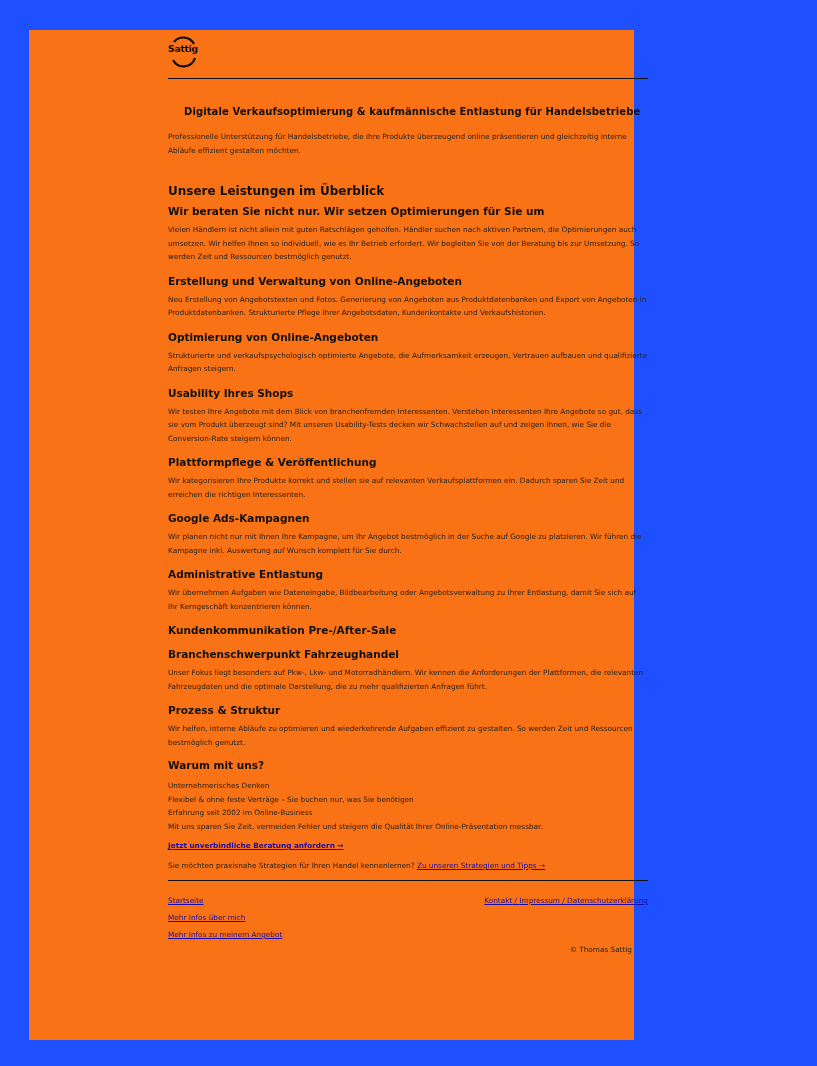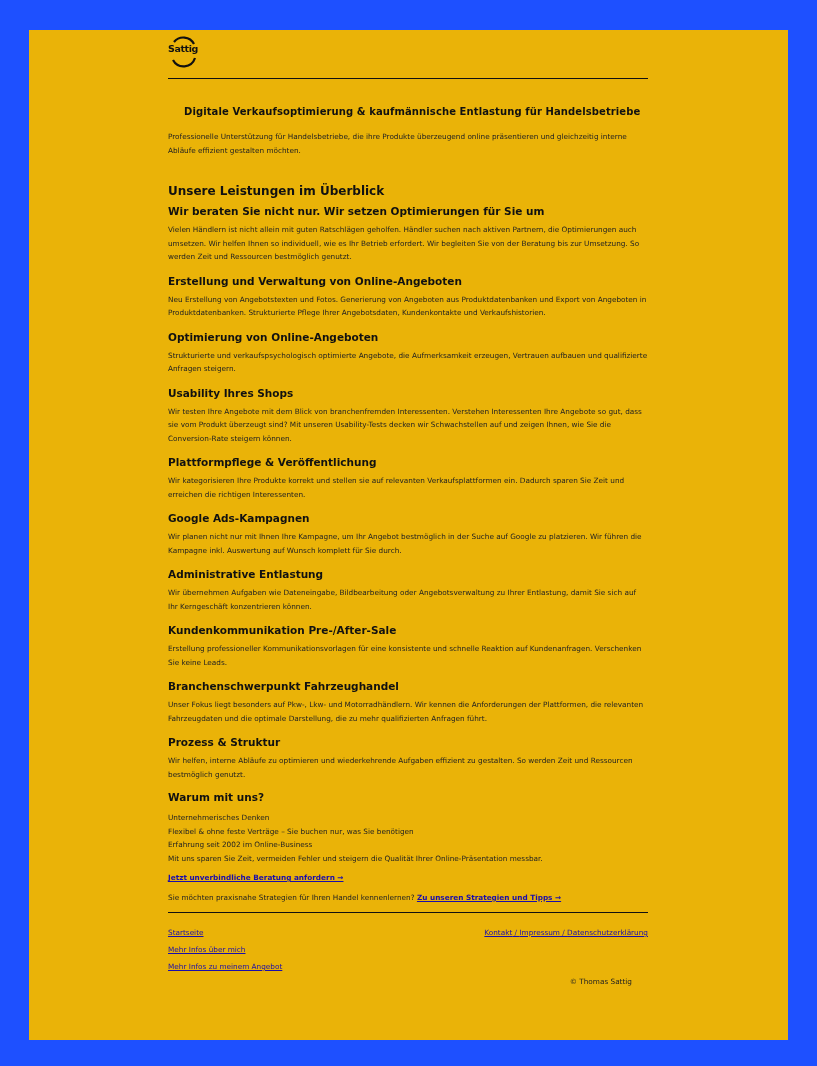--- a/index.html
+++ b/index.html
@@ -6,22 +6,22 @@
   body {
     width: 817px; height: 1066px;
     background: #1e50ff;
     position: relative;
     overflow: hidden;
     font-family: "DejaVu Sans", sans-serif;
   }
   .page {
     position: absolute;
     left: 29px; top: 30px;
-    width: 759px; height: 1010px;
-    background: #eab308;
+    width: 605px; height: 1010px;
+    background: #f97316;
   }
   .content {
     position: absolute;
     left: 139px; top: 0;
     width: 480px;
     color: #111;
   }
   .logo {
     position: relative;
     width: 30px; height: 34px;
@@ -56,21 +56,21 @@
     font-size: 7.3px; line-height: 13.5px; margin: 5px 0 0 0; color: #222;
   }
   .services .service { margin-top: 10px; }
   .services .service:first-child { margin-top: 5px; }
   .why h3 { font-size: 10.5px; font-weight: bold; margin: 9px 0 0 0; line-height: 14px; }
   .why ul { list-style: none; padding: 0; margin: 7px 0 0 0; }
   .why li { font-size: 7.3px; line-height: 13.5px; color: #222; }
   a { color: #1a0dab; text-decoration: underline; }
   .cta { font-size: 7.3px; font-weight: bold; display: inline-block; line-height: 12px; color: #1a0dab; }
   .strategies { font-size: 7.3px; line-height: 12px; margin-top: 8px; color: #222; }
-  .strategies a { font-weight: bold; }
+  .strategies a { font-weight: normal; }
   .rule-bottom { margin-top: 8px !important; }
   .footer { position: relative; margin-top: 14px; height: 70px; }
   .footer-left a { display: block; font-size: 7.3px; line-height: 12px; margin-bottom: 5px; }
   .footer-right { position: absolute; right: 0; top: 0; font-size: 7.3px; line-height: 12px; text-align: center; }
   .copyright { position: absolute; left: 0; right: 16px; top: 50px; text-align: right; font-size: 7.3px; color: #222; }
 </style>
 </head>
 <body>
 
 <div class="page">
@@ -115,21 +115,20 @@
       <div class="service">
         <h3>Google Ads-Kampagnen</h3>
         <p>Wir planen nicht nur mit Ihnen Ihre Kampagne, um Ihr Angebot bestmöglich in der Suche auf Google zu platzieren. Wir führen die Kampagne inkl. Auswertung auf Wunsch komplett für Sie durch.</p>
       </div>
       <div class="service">
         <h3>Administrative Entlastung</h3>
         <p>Wir übernehmen Aufgaben wie Dateneingabe, Bildbearbeitung oder Angebotsverwaltung zu Ihrer Entlastung, damit Sie sich auf Ihr Kerngeschäft konzentrieren können.</p>
       </div>
       <div class="service">
         <h3>Kundenkommunikation Pre-/After-Sale</h3>
-        <p>Erstellung professioneller Kommunikationsvorlagen für eine konsistente und schnelle Reaktion auf Kundenanfragen. Verschenken Sie keine Leads.</p>
       </div>
       <div class="service">
         <h3>Branchenschwerpunkt Fahrzeughandel</h3>
         <p>Unser Fokus liegt besonders auf Pkw-, Lkw- und Motorradhändlern. Wir kennen die Anforderungen der Plattformen, die relevanten Fahrzeugdaten und die optimale Darstellung, die zu mehr qualifizierten Anfragen führt.</p>
       </div>
       <div class="service">
         <h3>Prozess &amp; Struktur</h3>
         <p>Wir helfen, interne Abläufe zu optimieren und wiederkehrende Aufgaben effizient zu gestalten. So werden Zeit und Ressourcen bestmöglich genutzt.</p>
       </div>
     </div>

